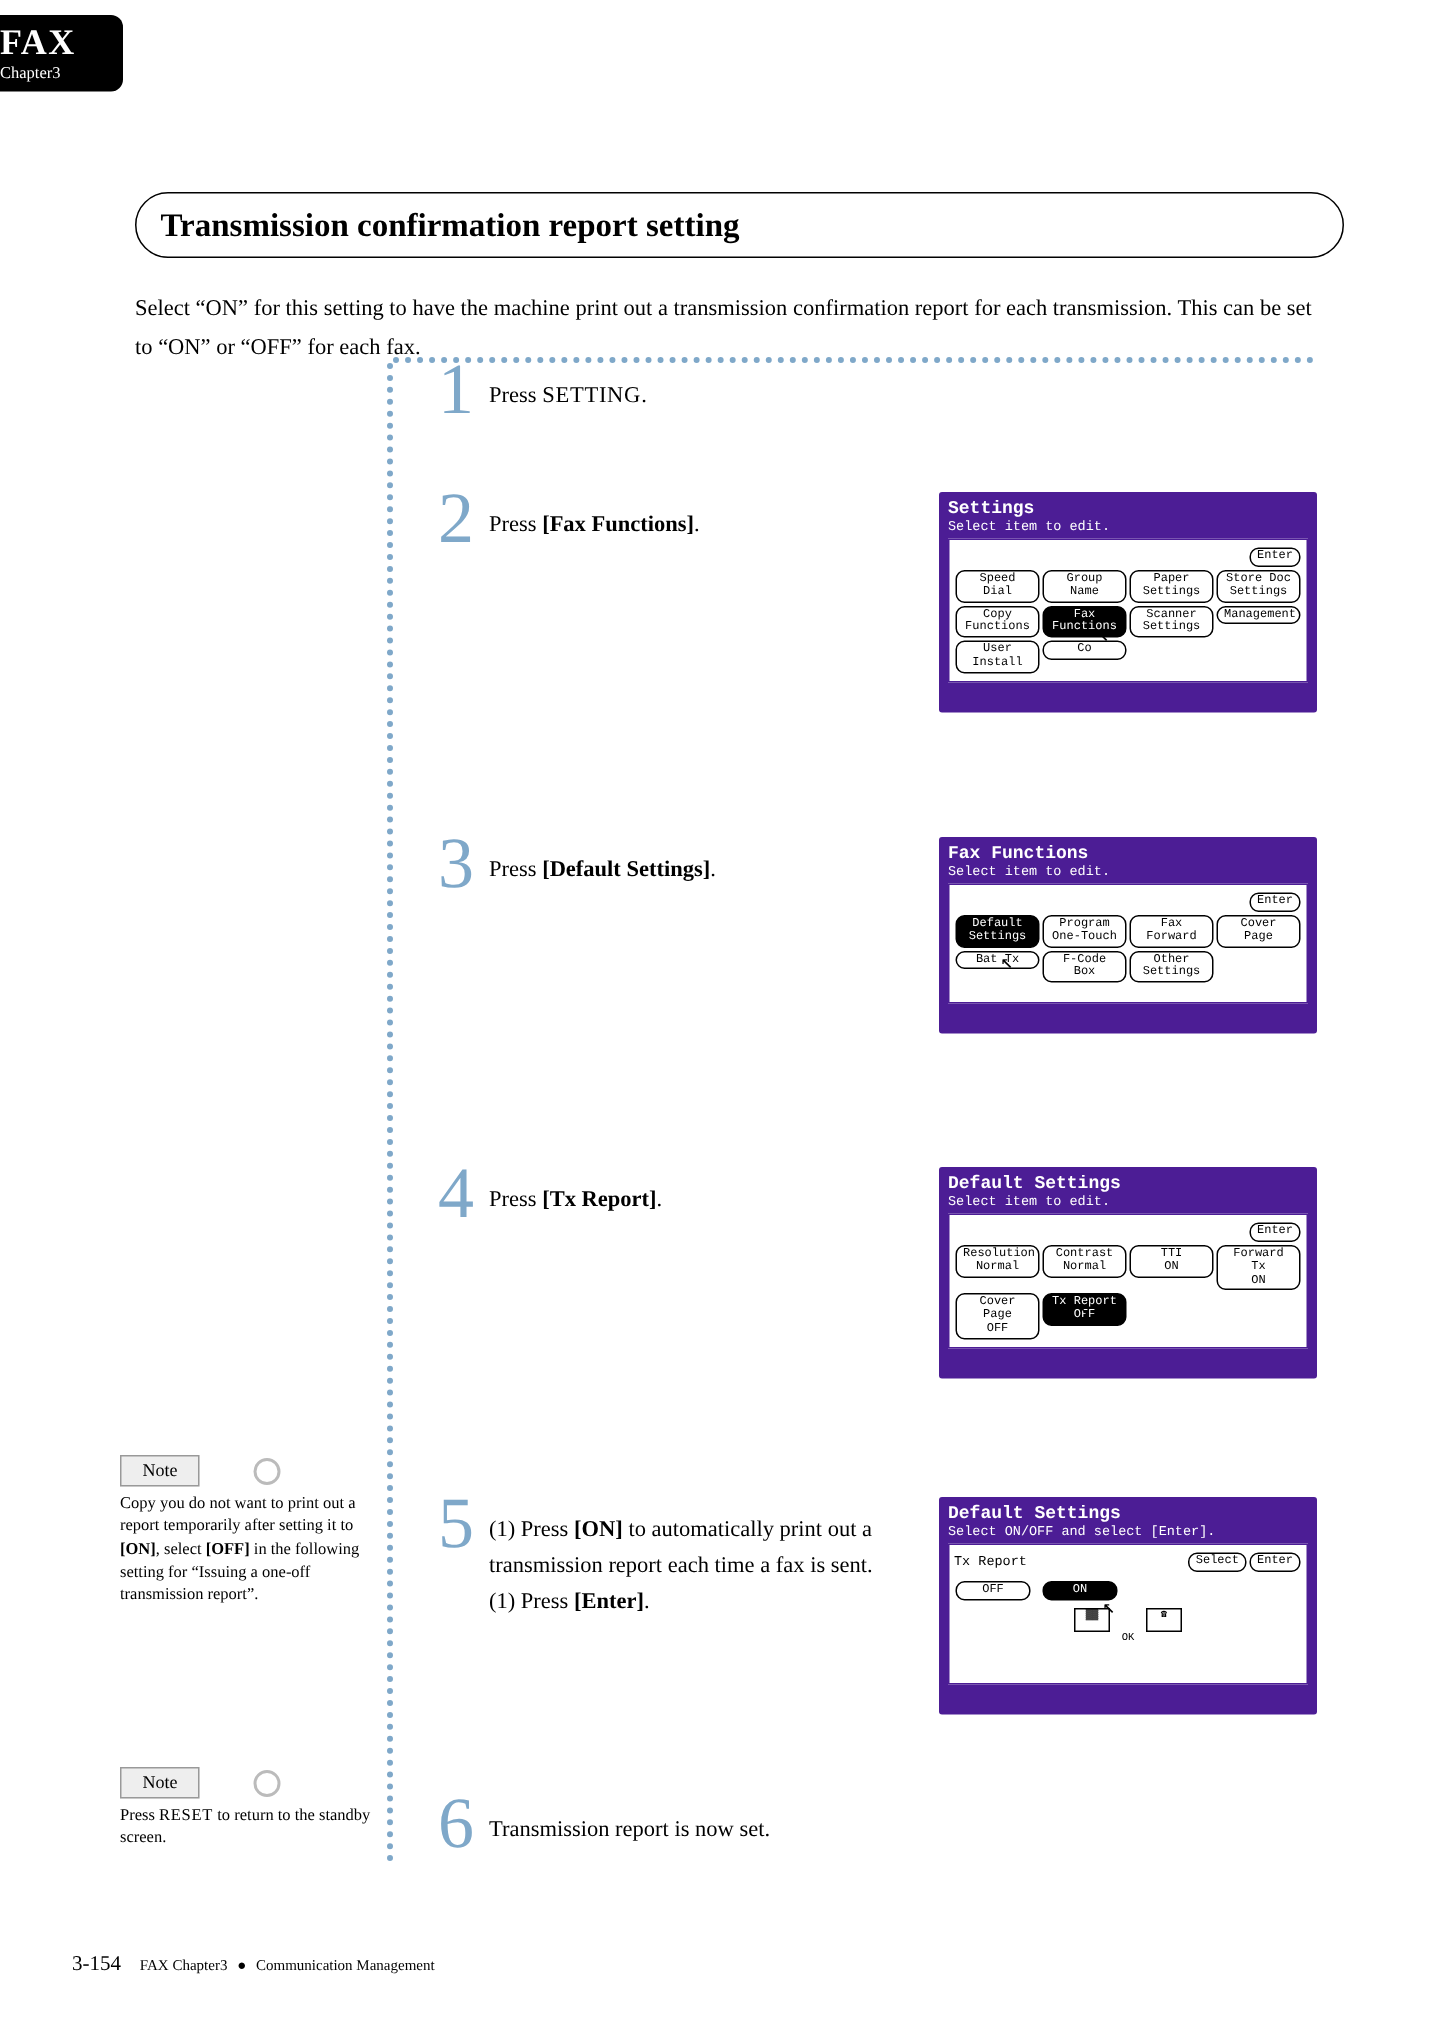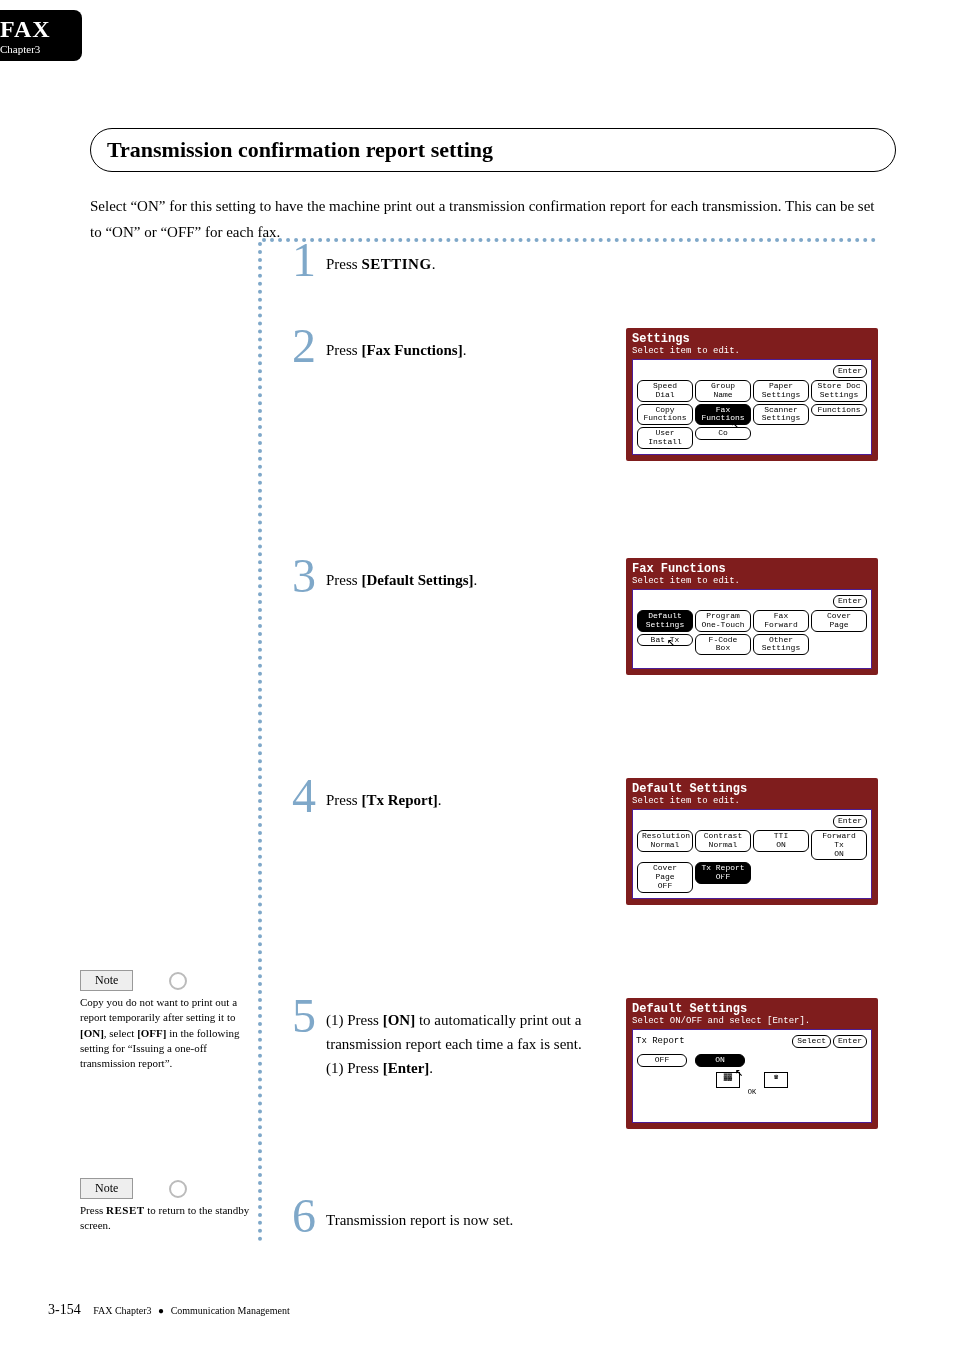--- a/index.html
+++ b/index.html
@@ -10,35 +10,35 @@
   .section-title{position:absolute;left:90px;top:128px;width:772px;border:1.5px solid #000;border-radius:28px;padding:8px 16px}
   .section-title span{font:bold 22px "Century Schoolbook",Georgia,serif}
   .intro{position:absolute;left:90px;top:194px;width:788px;font-size:15px;line-height:1.7}
   .steps{position:absolute;left:282px;top:236px;width:596px}
   .step{display:flex;align-items:flex-start;margin-bottom:0}
   .dots{position:absolute;left:258px;top:242px;border-left:4px dotted #7fa8c9;height:1000px}
   .hdots{position:absolute;left:262px;top:238px;width:614px;border-top:4px dotted #7fa8c9}
   .num{font:48px/1 Georgia,serif;color:#7fa8c9;width:44px;text-align:center;font-weight:normal}
   .stext{font-size:15px;padding-top:16px;flex:1;line-height:1.6}
   .stext b{font-weight:bold}
-  .lcd{background:#7f1d1d;width:240px;padding:4px 6px 6px;color:#fff;font:10px/1.2 "Courier New",monospace;border-radius:2px;margin-left:18px;margin-top:6px}
+  .lcd{background:#4c1d95;width:240px;padding:4px 6px 20px;color:#fff;font:10px/1.2 "Courier New",monospace;border-radius:2px;margin-left:18px;margin-top:6px}
   .lcd .ttl{font-weight:bold;font-size:12px}
   .lcd .sub{font-size:9px;margin-bottom:2px}
   .lcd .panel{background:#fff;color:#000;border:1px solid #4c1d95;padding:4px 3px;min-height:70px;position:relative}
   .btn{display:inline-block;border:1px solid #000;border-radius:6px;padding:1px 4px;font-size:8px;margin:1px;text-align:center;vertical-align:top;line-height:1.1}
   .btn.sel{background:#000;color:#fff}
   .rowr{text-align:right}
   .cursor{position:absolute;font-size:14px}
   .note{position:absolute;left:80px;width:172px;font-size:11px;line-height:1.4}
   .note .lbl{border:1px solid #999;display:inline-block;padding:1px 14px;font-size:12px;margin-bottom:4px;background:#eee}
   .note .circ{display:inline-block;width:14px;height:14px;border:2px solid #bbb;border-radius:50%;vertical-align:middle;margin-left:36px}
   .footer{position:absolute;left:48px;bottom:32px;font-size:10px}
   .footer .pn{font-size:14px;margin-right:10px}
   .footer .dot{margin:0 4px}
-  .sc{font-variant:small-caps;font-weight:bold;letter-spacing:.5px}
+  .sc{font-variant:small-caps;font-weight:normal;letter-spacing:.5px}
   .step1{height:86px}.step2{height:230px}.step3{height:220px}.step4{height:220px}.step5{height:200px}
 </style>
 </head>
 <body>
 
 <div class="page">
   <div class="tab">
     <div class="big">FAX</div>
     <div class="small">Chapter3</div>
   </div>
@@ -65,21 +65,21 @@
       <div class="num">2</div>
       <div class="stext">
         <span>Press </span><b>[Fax Functions]</b><span>.</span>
       </div>
       <div class="lcd">
         <div class="ttl">Settings</div>
         <div class="sub">Select item to edit.</div>
         <div class="panel">
           <div class="rowr"><span class="btn">Enter</span></div>
           <span class="btn" style="width:46px">Speed Dial</span><span class="btn" style="width:46px">Group Name</span><span class="btn" style="width:46px">Paper Settings</span><span class="btn" style="width:46px">Store Doc Settings</span><br>
-          <span class="btn" style="width:46px">Copy Functions</span><span class="btn sel" style="width:46px">Fax Functions</span><span class="btn" style="width:46px">Scanner Settings</span><span class="btn" style="width:46px">Functions</span><br>
+          <span class="btn" style="width:46px">Copy Functions</span><span class="btn sel" style="width:46px">Fax Functions</span><span class="btn" style="width:46px">Scanner Settings</span><span class="btn" style="width:46px">Management</span><br>
           <span class="btn" style="width:46px">User Install</span><span class="btn" style="width:46px">Co</span>
           <span class="cursor" style="left:98px;top:56px">↖</span>
         </div>
       </div>
     </div>
 
     <div class="step step3">
       <div class="num">3</div>
       <div class="stext">
         <span>Press </span><b>[Default Settings]</b><span>.</span>

